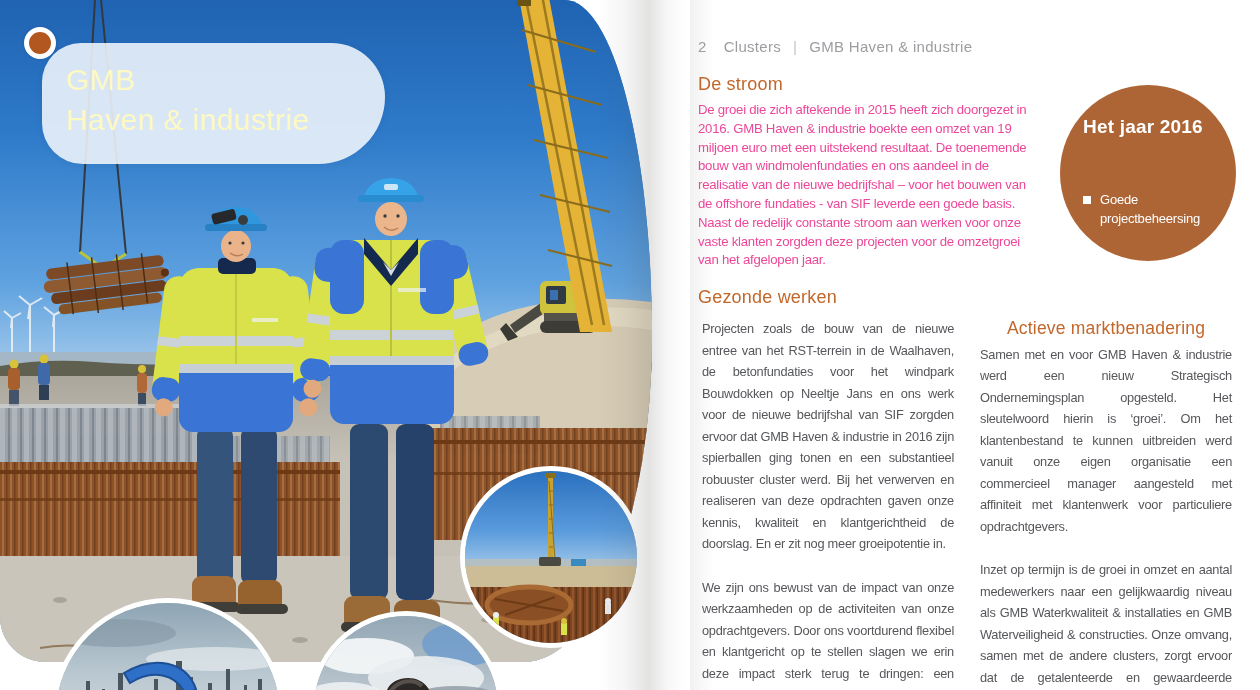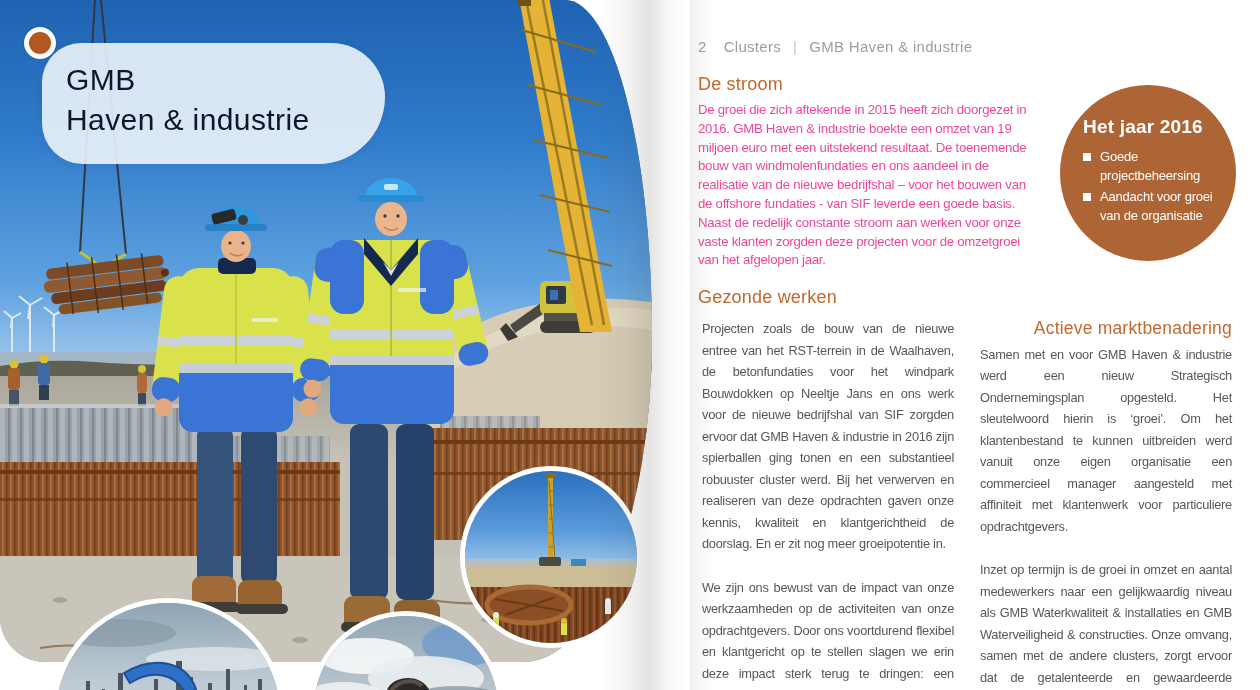--- a/index.html
+++ b/index.html
@@ -12,21 +12,21 @@
   .photo-main{position:absolute;left:0;top:0;width:652px;height:662px;overflow:hidden;z-index:1;
               border-radius:0 88px 130px 46px / 0 340px 330px 46px;background:#2e7ac9;}
   .photo-main svg{display:block;}
 
   .corner-cut{position:absolute;left:-184px;top:658px;width:290px;height:290px;border-radius:50%;
               background:#fff;z-index:2;}
 
   .title-card{position:absolute;left:42px;top:43px;width:343px;height:121px;z-index:4;
               background:rgba(241,246,252,0.88);border-radius:42px 58px 72px 44px;
               box-shadow:0 1px 6px rgba(30,60,110,0.10);}
-  .title-card .t{position:absolute;left:24px;top:17px;color:#0f172a;font-size:30px;
+  .title-card .t{position:absolute;left:24px;top:17px;color:#fef9c3;font-size:30px;
                  line-height:40px;font-weight:400;letter-spacing:0.4px;white-space:nowrap;}
   .corner-dot{position:absolute;left:24px;top:27px;width:22px;height:22px;background:#b2571f;
               border:5px solid #ffffff;border-radius:50%;z-index:5;box-shadow:0 0 3px rgba(0,0,0,0.15);}
 
   .inset{position:absolute;border:5px solid #ffffff;border-radius:50%;overflow:hidden;z-index:3;background:#9db0bd;}
   .inset svg{display:block;}
   .inset-a{left:460px;top:466px;width:172px;height:172px;}
   .inset-b{left:51px;top:598px;width:224px;height:224px;}
   .inset-c{left:309px;top:611px;width:184px;height:184px;}
 
@@ -47,32 +47,32 @@
   .h-orange{color:#c2672b;font-size:18px;font-weight:400;letter-spacing:0.2px;}
   .h-cijfers{position:absolute;left:8px;top:74px;}
   .p-cijfers{position:absolute;left:8px;top:101px;width:342px;color:#ec4899;
              font-size:13.2px;line-height:18.8px;letter-spacing:-0.25px;}
 
   .badge{position:absolute;left:370px;top:85px;width:176px;height:176px;border-radius:50%;
          background:#ae6536;color:#fff;}
   .badge-title{position:absolute;left:23px;top:31px;font-size:19px;font-weight:bold;letter-spacing:0.2px;}
   .badge-list{position:absolute;left:23px;top:63px;width:138px;margin:0;padding:0;list-style:none;
               font-size:13px;line-height:18.5px;letter-spacing:-0.2px;}
-  .badge-list li{position:relative;padding-left:17px;margin-bottom:3px;}
+  .badge-list li{position:relative;padding-left:17px;margin-bottom:3px;margin-top:43px;}
   .badge-list li .sq{position:absolute;left:0;top:5px;width:8px;height:8px;background:#fff;}
 
   .h-gezonde{position:absolute;left:8px;top:287px;}
   .col{position:absolute;top:314px;width:260px;color:#56575b;font-size:12.8px;
        line-height:21.5px;letter-spacing:-0.25px;text-align:justify;}
   .col p{margin:4px;}
   .col1{left:8px;}
   .col2{left:286px;}
   .col .gap{margin-top:22px;}
   .h-actieve{font-size:17.5px;color:#c2672b;font-weight:400;margin:19px 0 5px 0;
-             text-align:right;letter-spacing:0.2px;}
+             text-align:center;letter-spacing:0.2px;}
 </style>
 </head>
 <body>
 
 <div id="spread">
 
   <div class="left-page">
 
     <div class="photo-main">
       <svg width="652" height="662" viewBox="0 0 652 662">

